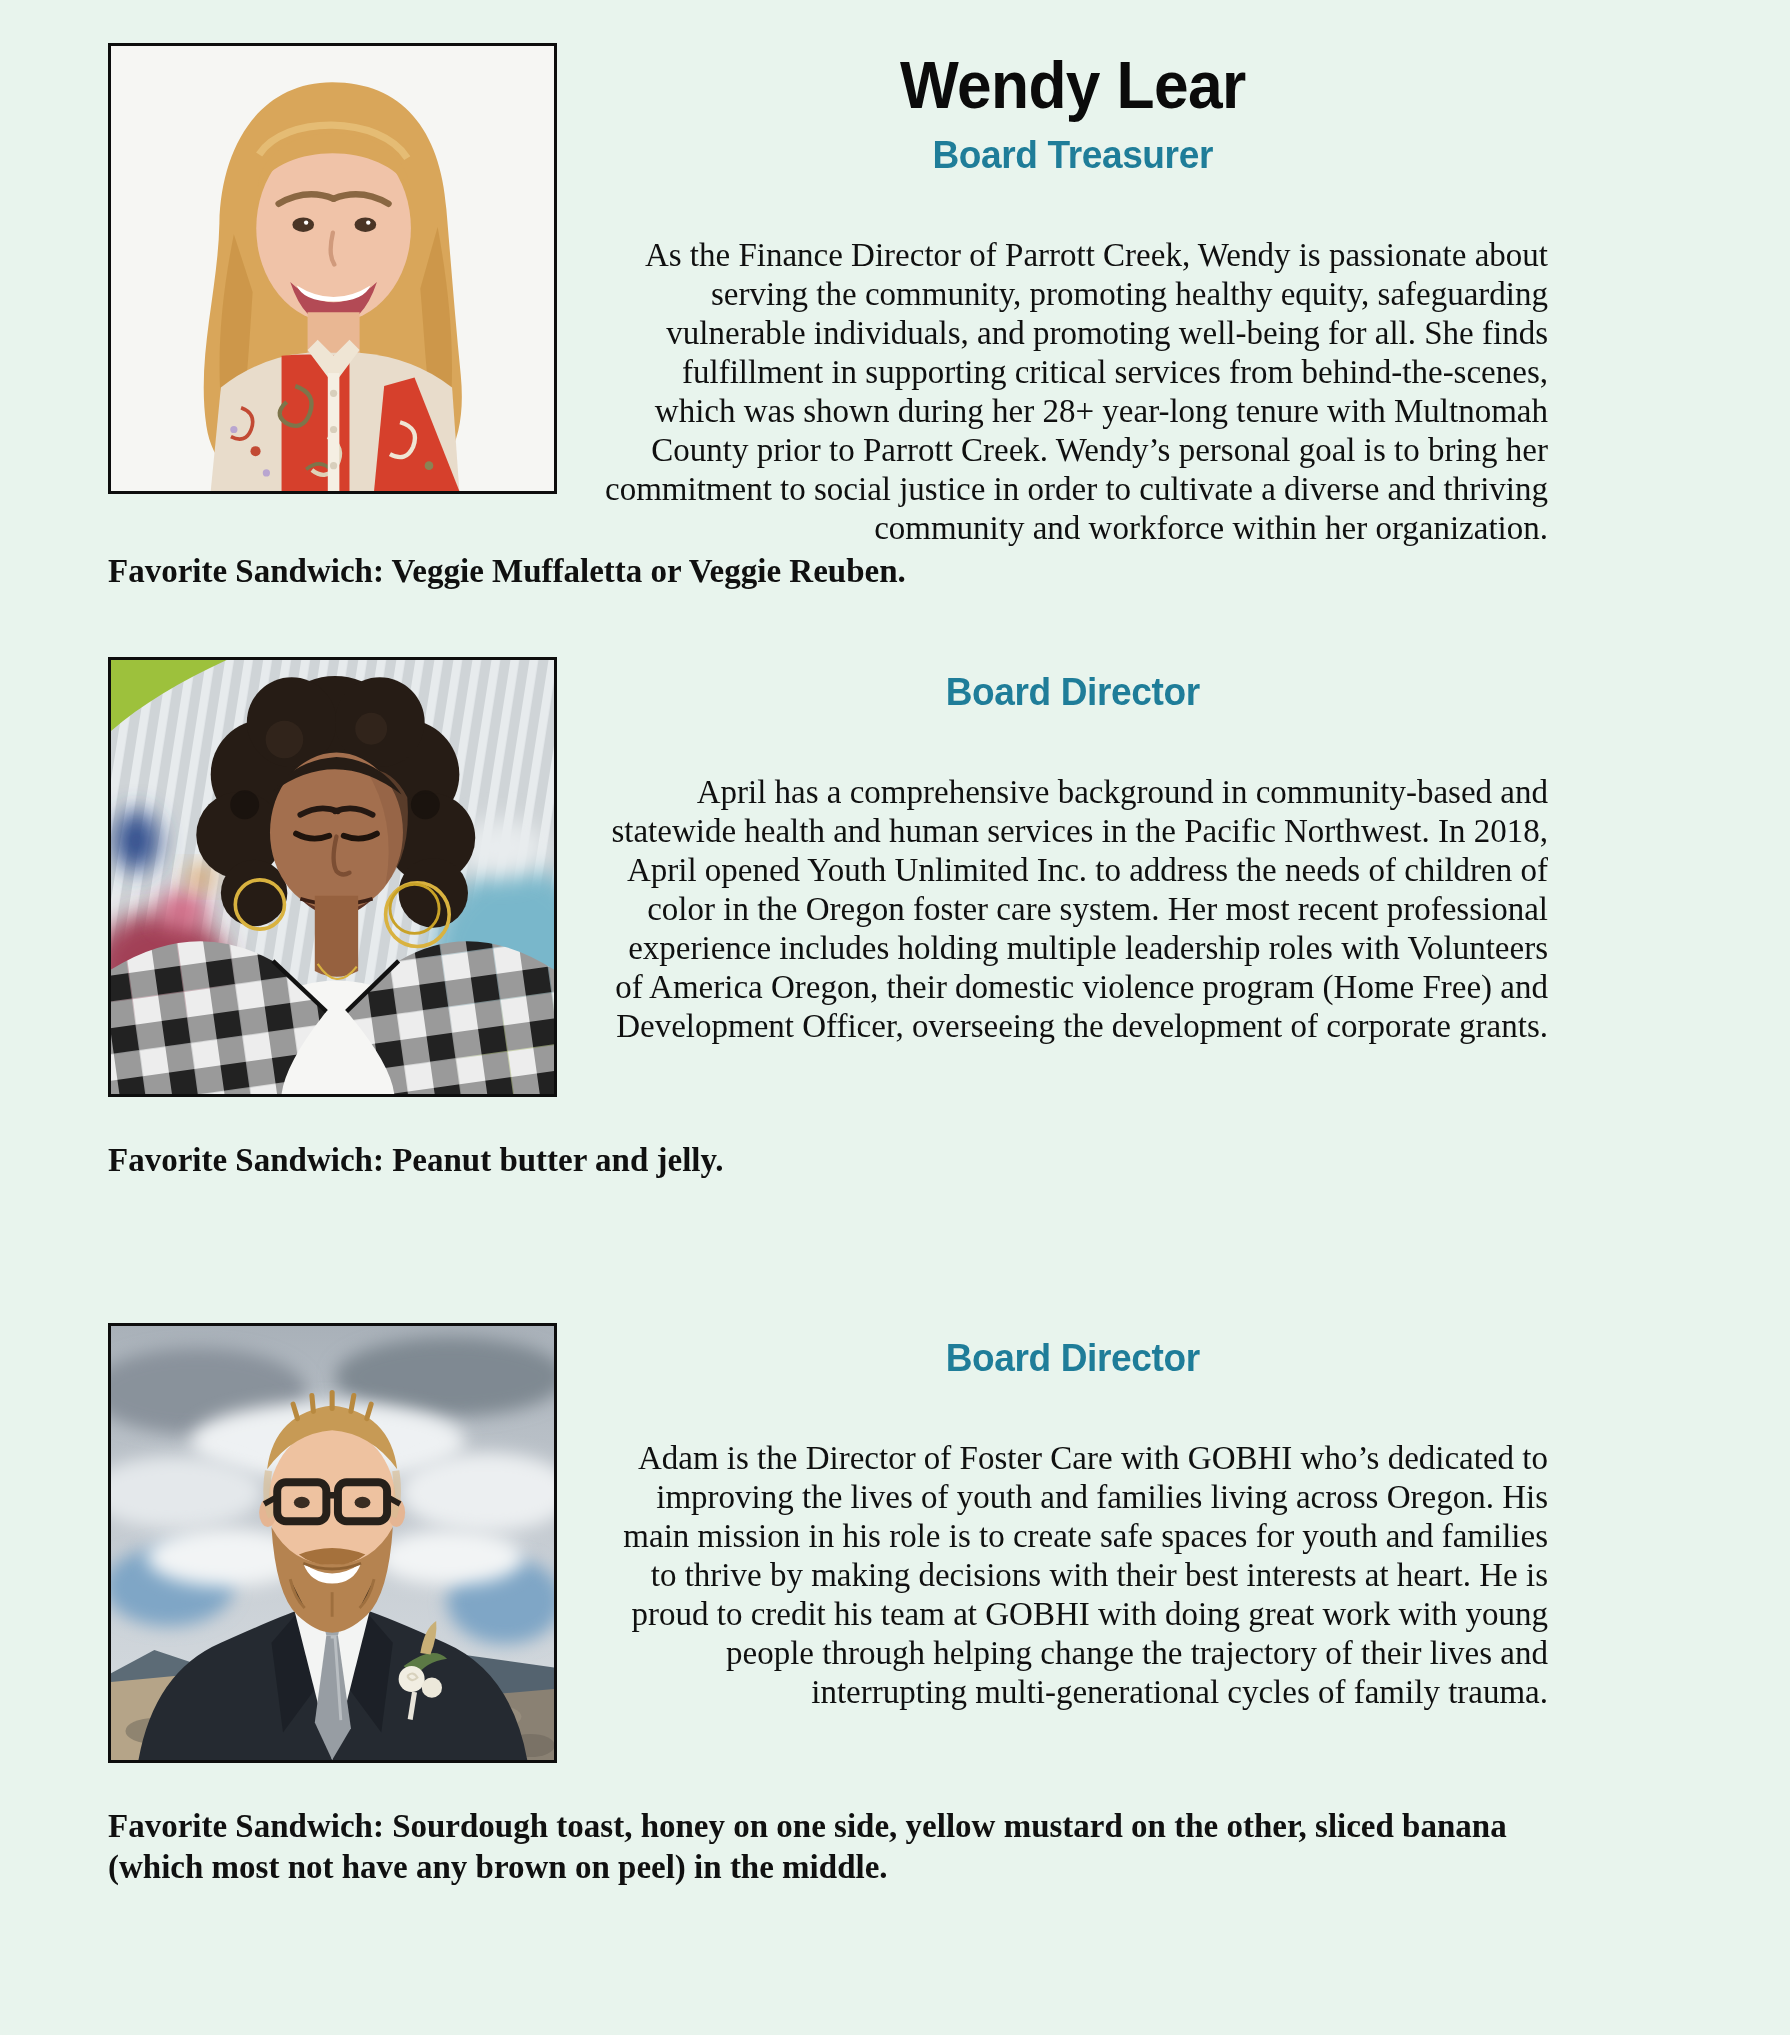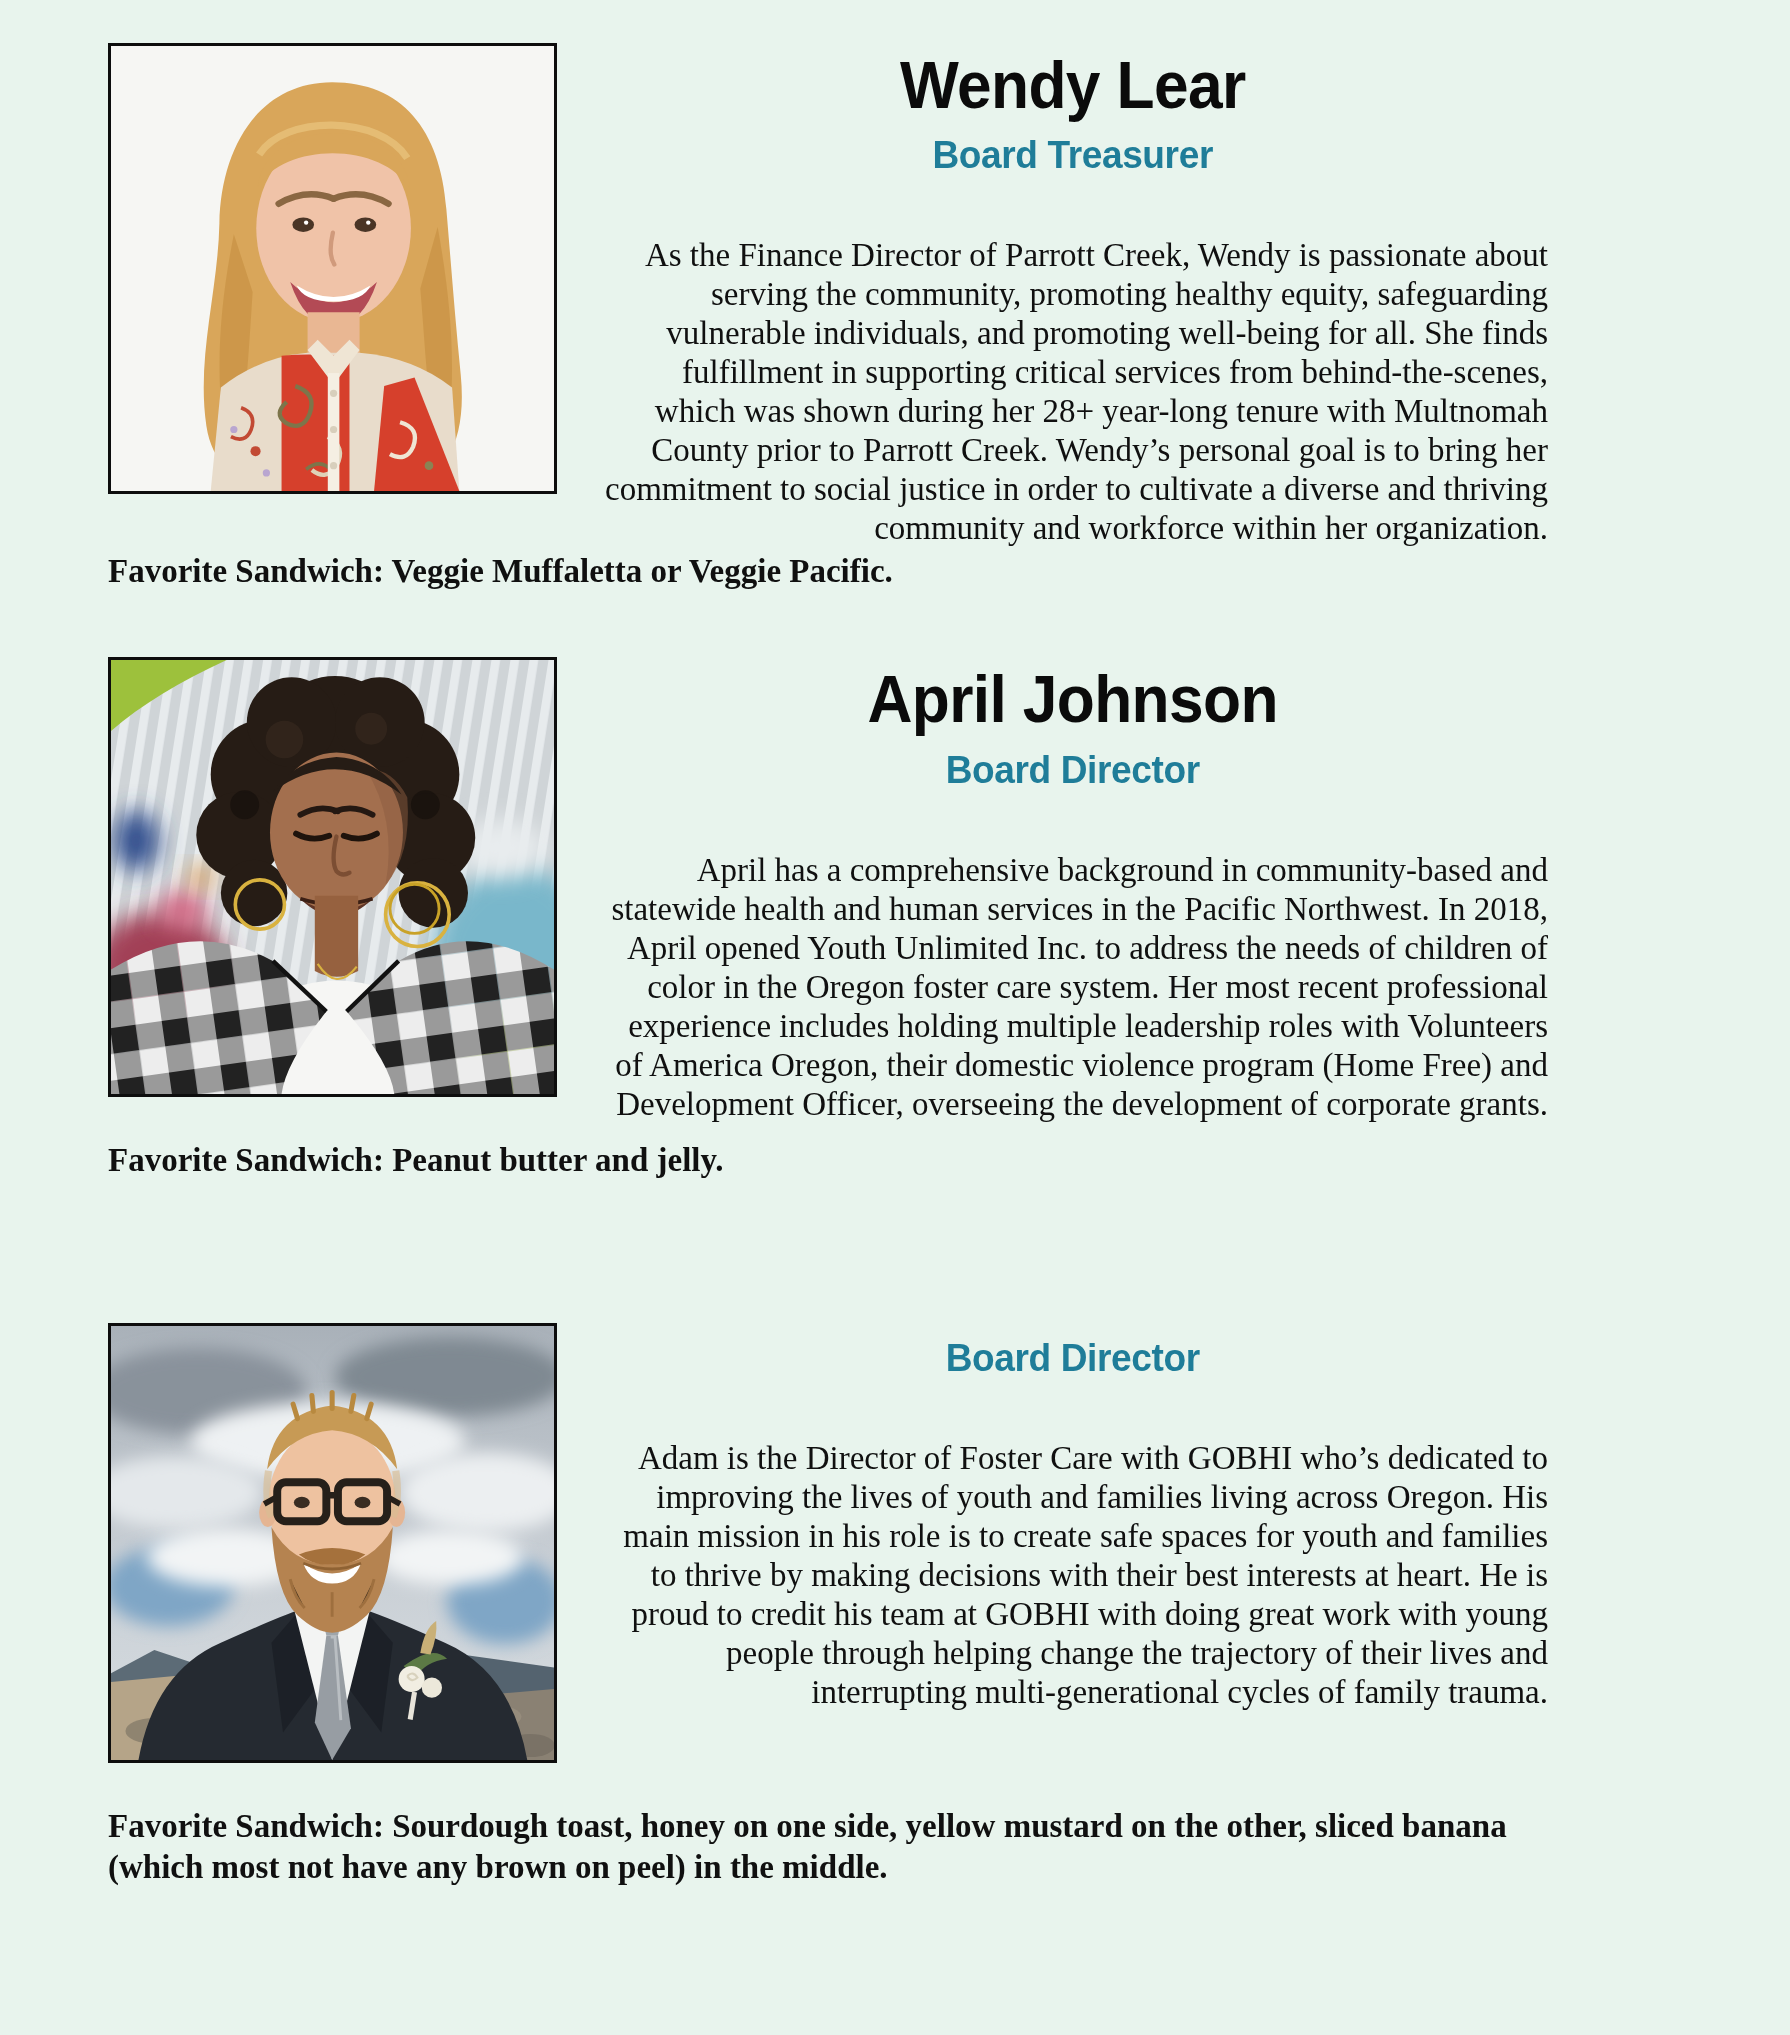--- a/index.html
+++ b/index.html
@@ -119,21 +119,21 @@
         <path d="M272 420 L308 468 L344 420 L330 406 L308 428 L286 406 Z" fill="#efe5d4"></path>
         <rect x="300" y="452" width="16" height="163" fill="#f5efe3"></rect>
         <circle cx="308" cy="480" r="5" fill="#d8cfbc"></circle>
         <circle cx="308" cy="530" r="5" fill="#d8cfbc"></circle>
         <circle cx="308" cy="580" r="5" fill="#d8cfbc"></circle>
       </svg>
     </div>
     <h2 class="name"><span>Wendy Lear</span></h2>
     <h3 class="role"><span>Board Treasurer</span></h3>
     <p class="bio">As the Finance Director of Parrott Creek, Wendy is passionate about serving the community, promoting healthy equity, safeguarding vulnerable individuals, and promoting well-being for all. She finds fulfillment in supporting critical services from behind-the-scenes, which was shown during her 28+ year-long tenure with Multnomah County prior to Parrott Creek. Wendy’s personal goal is to bring her commitment to social justice in order to cultivate a diverse and thriving community and workforce within her organization.</p>
-    <p class="sandwich">Favorite Sandwich: Veggie Muffaletta or Veggie Pacific.</p>
+    <p class="sandwich">Favorite Sandwich: Veggie Muffaletta or Veggie Reuben.</p>
   </section>
 
   <section class="profile p2">
     <div class="photo">
       <svg viewBox="0 0 613 600" preserveAspectRatio="none" role="img" aria-label="Portrait of April Johnson: smiling Black woman with a dark curly afro, gold hoop earrings, white top and black-and-white plaid coat in front of a graffiti wall">
         <defs>
           <pattern id="corrug" width="26" height="26" patternUnits="userSpaceOnUse" patternTransform="rotate(9)">
             <rect width="26" height="26" fill="#cfd4d7"></rect>
             <rect width="12" height="26" fill="#e7ebed"></rect>
           </pattern>
@@ -196,21 +196,20 @@
         <path d="M282 326 L282 430 Q312 446 342 430 L342 326 Z" fill="#96613f"></path>
         <path d="M206 600 L220 468 Q312 418 406 468 L418 600 Z" fill="#f6f6f4"></path>
         <path d="M286 420 q26 40 54 4" stroke="#d9b23f" stroke-width="3" fill="none"></path>
 
         <path d="M0 600 L0 428 Q115 356 224 416 L298 486 Q242 556 236 600 Z" fill="url(#plaid)"></path>
         <path d="M613 600 L613 428 Q500 356 398 416 L326 486 Q386 556 392 600 Z" fill="url(#plaid)"></path>
         <path d="M224 416 L298 486" stroke="#111" stroke-width="6"></path>
         <path d="M398 416 L326 486" stroke="#111" stroke-width="6"></path>
       </svg>
     </div>
-    <h2 class="name"><span>April Johnson</span></h2>
     <h3 class="role"><span>Board Director</span></h3>
     <p class="bio">April has a comprehensive background in community-based and statewide health and human services in the Pacific Northwest. In 2018, April opened Youth Unlimited Inc. to address the needs of children of color in the Oregon foster care system. Her most recent professional experience includes holding multiple leadership roles with Volunteers of America Oregon, their domestic violence program (Home Free) and Development Officer, overseeing the development of corporate grants.</p>
     <p class="sandwich">Favorite Sandwich: Peanut butter and jelly.</p>
   </section>
 
   <section class="profile p3">
     <div class="photo">
       <svg viewBox="0 0 613 600" preserveAspectRatio="none" role="img" aria-label="Portrait of Adam Rodakowski: smiling man with short blond hair, dark rectangular glasses and a full beard, wearing a navy suit, gray tie and white rose boutonniere under a cloudy sky">
         <defs>
           <linearGradient id="sky" x1="0" y1="0" x2="0" y2="1">

